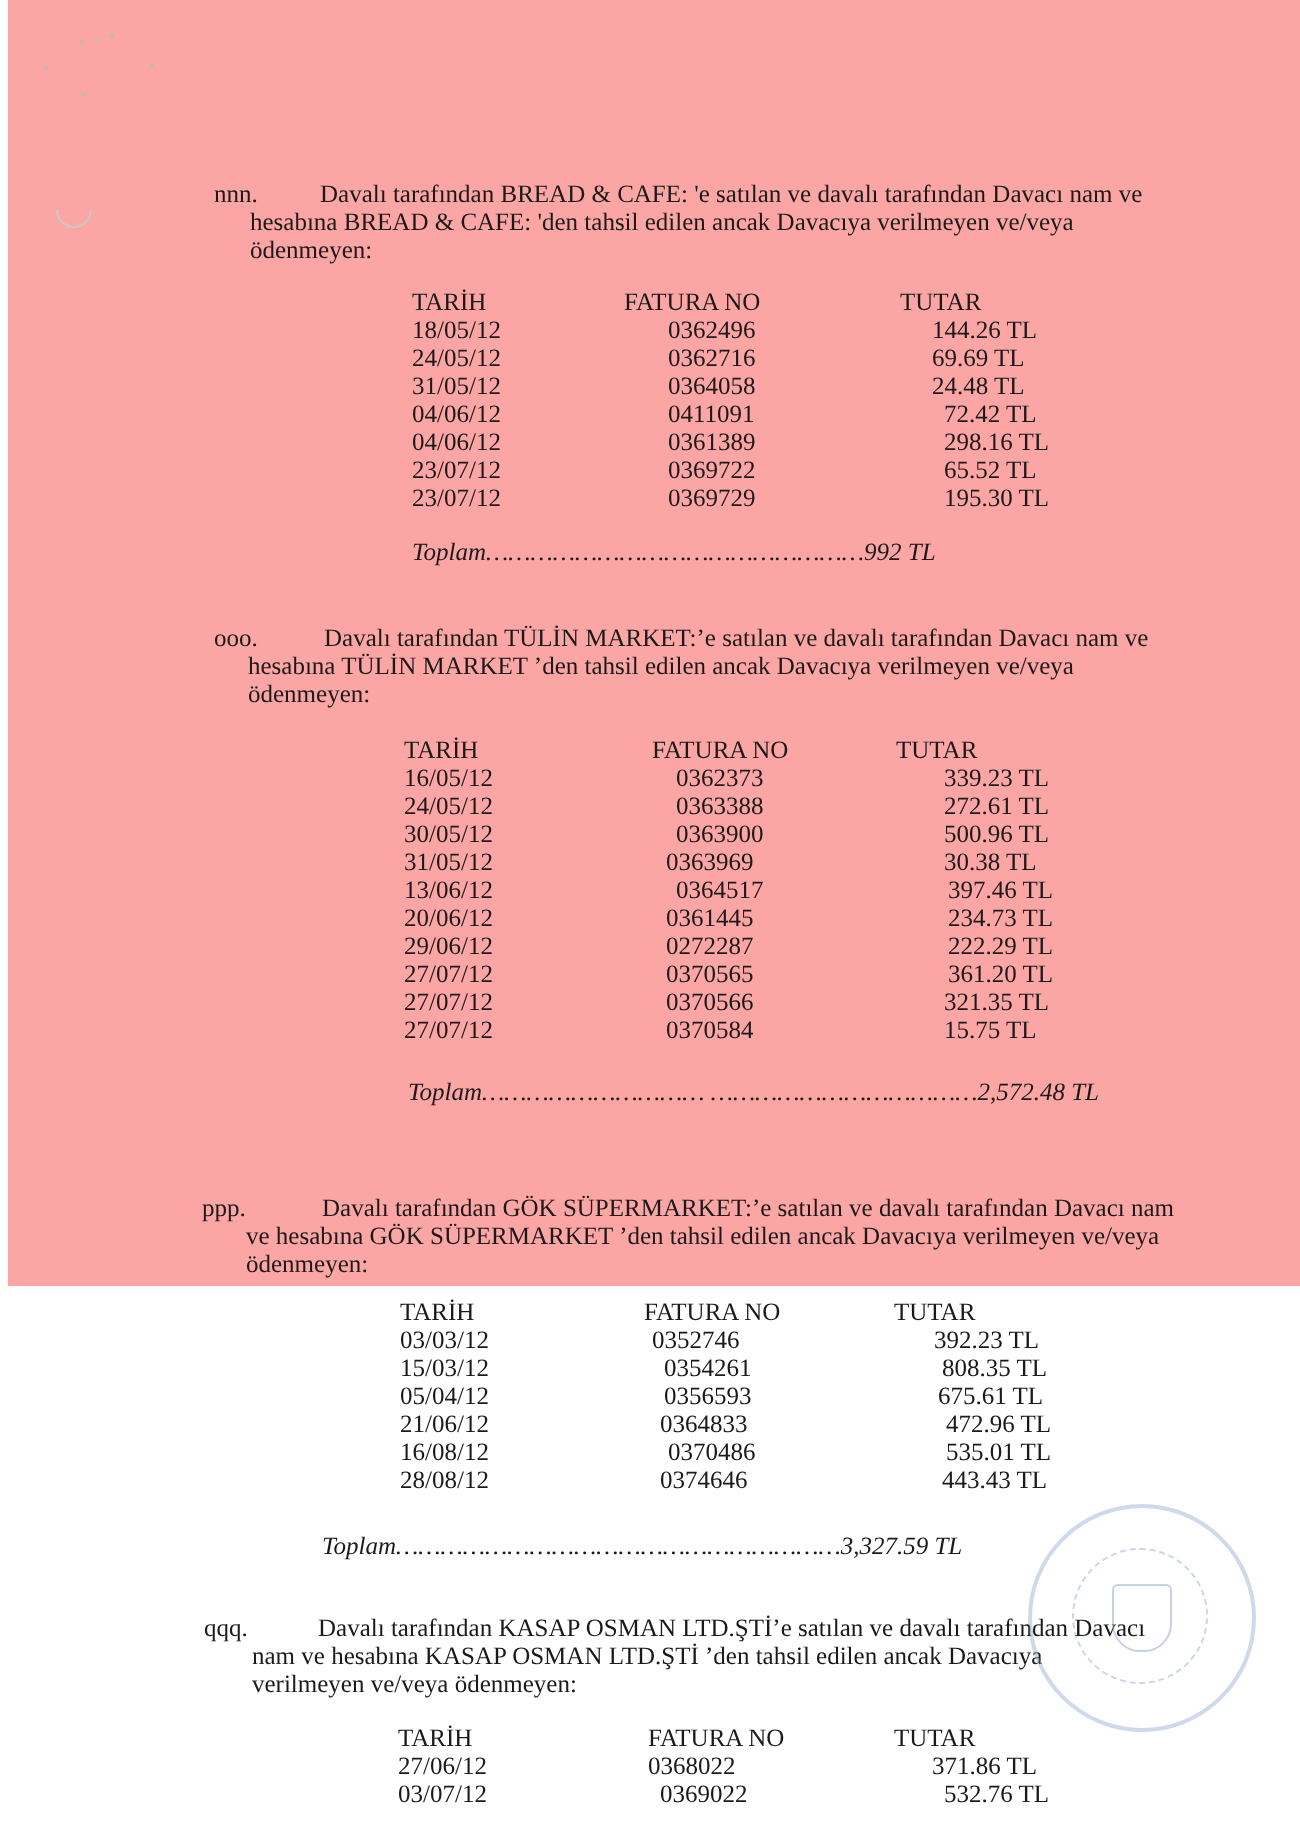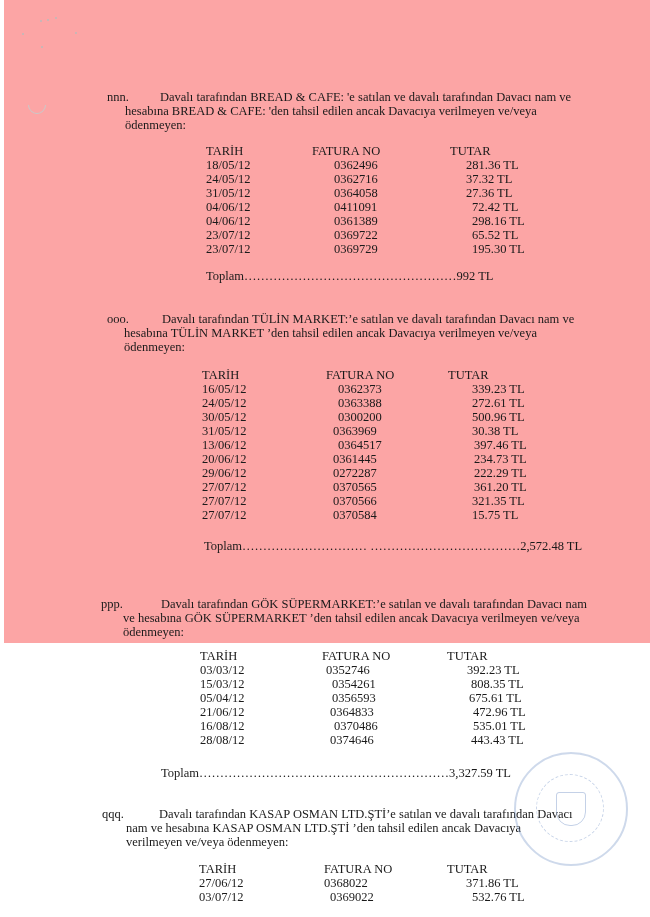--- a/index.html
+++ b/index.html
@@ -10,21 +10,21 @@
     .page { position: absolute; left: 4px; top: 0; width: 650px; height: 643px; background: #fca5a5; }
     .speck { position: absolute; width: 2px; height: 2px; background: #bbb; border-radius: 1px; }
     .punch { position: absolute; left: 24px; top: 96px; width: 16px; height: 16px; border: 1px solid #c9c9c9; border-radius: 50%; border-top-color: transparent; border-right-color: transparent; transform: rotate(-45deg); }
     .section { position: absolute; left: 0; width: 650px; }
     .para { position: absolute; line-height: 14px; }
     .para .line { position: absolute; white-space: nowrap; }
     .marker { position: absolute; }
     .tbl { position: absolute; }
     .tbl .row { position: absolute; left: 0; white-space: nowrap; height: 13px; line-height: 13px; }
     .tbl .cell { position: absolute; white-space: nowrap; }
-    .total { position: absolute; white-space: nowrap; }
+    .total { position: absolute; white-space: nowrap; font-style: italic; }
     .stamp { position: absolute; left: 510px; top: 752px; width: 110px; height: 110px; border-radius: 50%; border: 2px solid rgba(120,150,200,0.45); opacity: 0.8; }
     .stamp-inner { position: absolute; left: 20px; top: 20px; width: 66px; height: 66px; border-radius: 50%; border: 1px dashed rgba(120,150,200,0.5); }
     .stamp-shield { position: absolute; left: 40px; top: 38px; width: 28px; height: 32px; border: 1.5px solid rgba(120,150,200,0.55); border-radius: 3px 3px 14px 14px; }
     .stamp-text { position: absolute; left: 0; top: 6px; width: 110px; text-align: center; font-size: 7px; color: rgba(110,140,190,0.6); font-family: "Liberation Sans", sans-serif; }
   </style>
 </head>
 <body>
 
 <div class="page">
   <span class="speck" style="left:36px;top:20px"></span>
@@ -44,31 +44,31 @@
     </div>
     <div class="tbl" style="left:0;top:145px">
       <div class="row" style="top:0">
         <span class="cell" style="left:202px">TARİH</span>
         <span class="cell" style="left:308px">FATURA NO</span>
         <span class="cell" style="left:446px">TUTAR</span>
       </div>
       <div class="row" style="top:14px">
           <span class="cell" style="left:202px">18/05/12</span>
           <span class="cell" style="left:330px">0362496</span>
-          <span class="cell" style="left:462px">281.36 TL</span>
+          <span class="cell" style="left:462px">144.26 TL</span>
         </div>
       <div class="row" style="top:28px">
           <span class="cell" style="left:202px">24/05/12</span>
           <span class="cell" style="left:330px">0362716</span>
-          <span class="cell" style="left:462px">37.32 TL</span>
+          <span class="cell" style="left:462px">69.69 TL</span>
         </div>
       <div class="row" style="top:42px">
           <span class="cell" style="left:202px">31/05/12</span>
           <span class="cell" style="left:330px">0364058</span>
-          <span class="cell" style="left:462px">27.36 TL</span>
+          <span class="cell" style="left:462px">24.48 TL</span>
         </div>
       <div class="row" style="top:56px">
           <span class="cell" style="left:202px">04/06/12</span>
           <span class="cell" style="left:330px">0411091</span>
           <span class="cell" style="left:468px">72.42 TL</span>
         </div>
       <div class="row" style="top:70px">
           <span class="cell" style="left:202px">04/06/12</span>
           <span class="cell" style="left:330px">0361389</span>
           <span class="cell" style="left:468px">298.16 TL</span>
@@ -105,21 +105,21 @@
           <span class="cell" style="left:334px">0362373</span>
           <span class="cell" style="left:468px">339.23 TL</span>
         </div>
       <div class="row" style="top:28px">
           <span class="cell" style="left:198px">24/05/12</span>
           <span class="cell" style="left:334px">0363388</span>
           <span class="cell" style="left:468px">272.61 TL</span>
         </div>
       <div class="row" style="top:42px">
           <span class="cell" style="left:198px">30/05/12</span>
-          <span class="cell" style="left:334px">0300200</span>
+          <span class="cell" style="left:334px">0363900</span>
           <span class="cell" style="left:468px">500.96 TL</span>
         </div>
       <div class="row" style="top:56px">
           <span class="cell" style="left:198px">31/05/12</span>
           <span class="cell" style="left:329px">0363969</span>
           <span class="cell" style="left:468px">30.38 TL</span>
         </div>
       <div class="row" style="top:70px">
           <span class="cell" style="left:198px">13/06/12</span>
           <span class="cell" style="left:334px">0364517</span>

